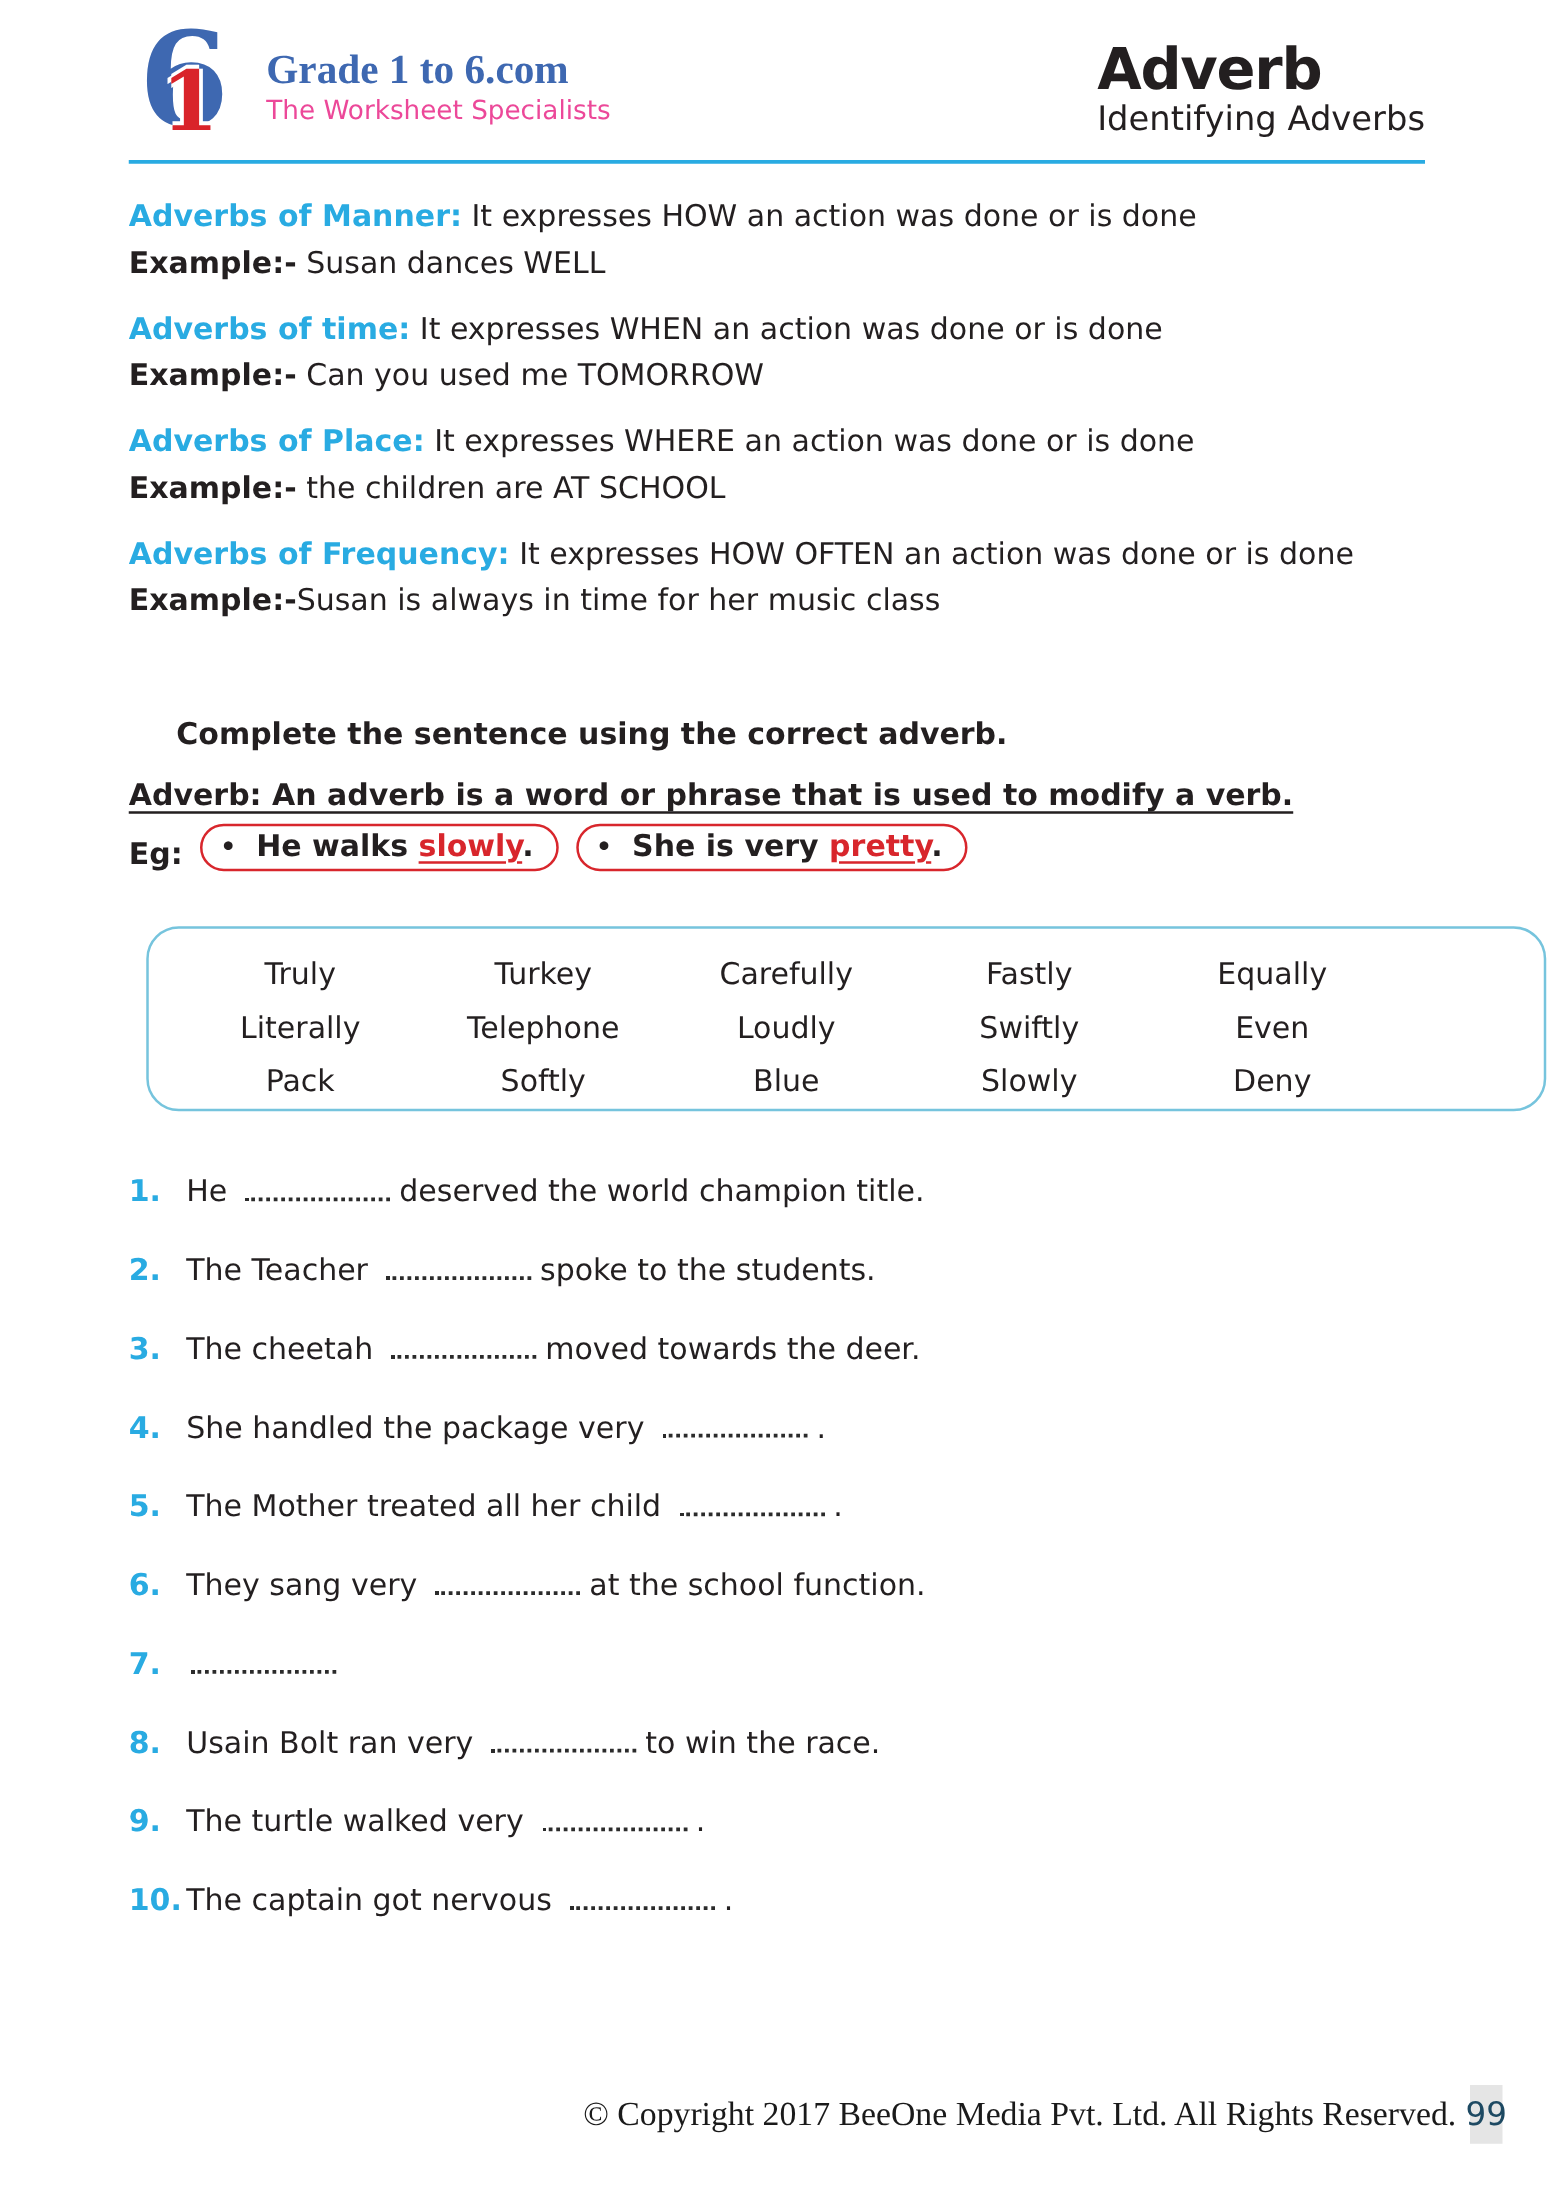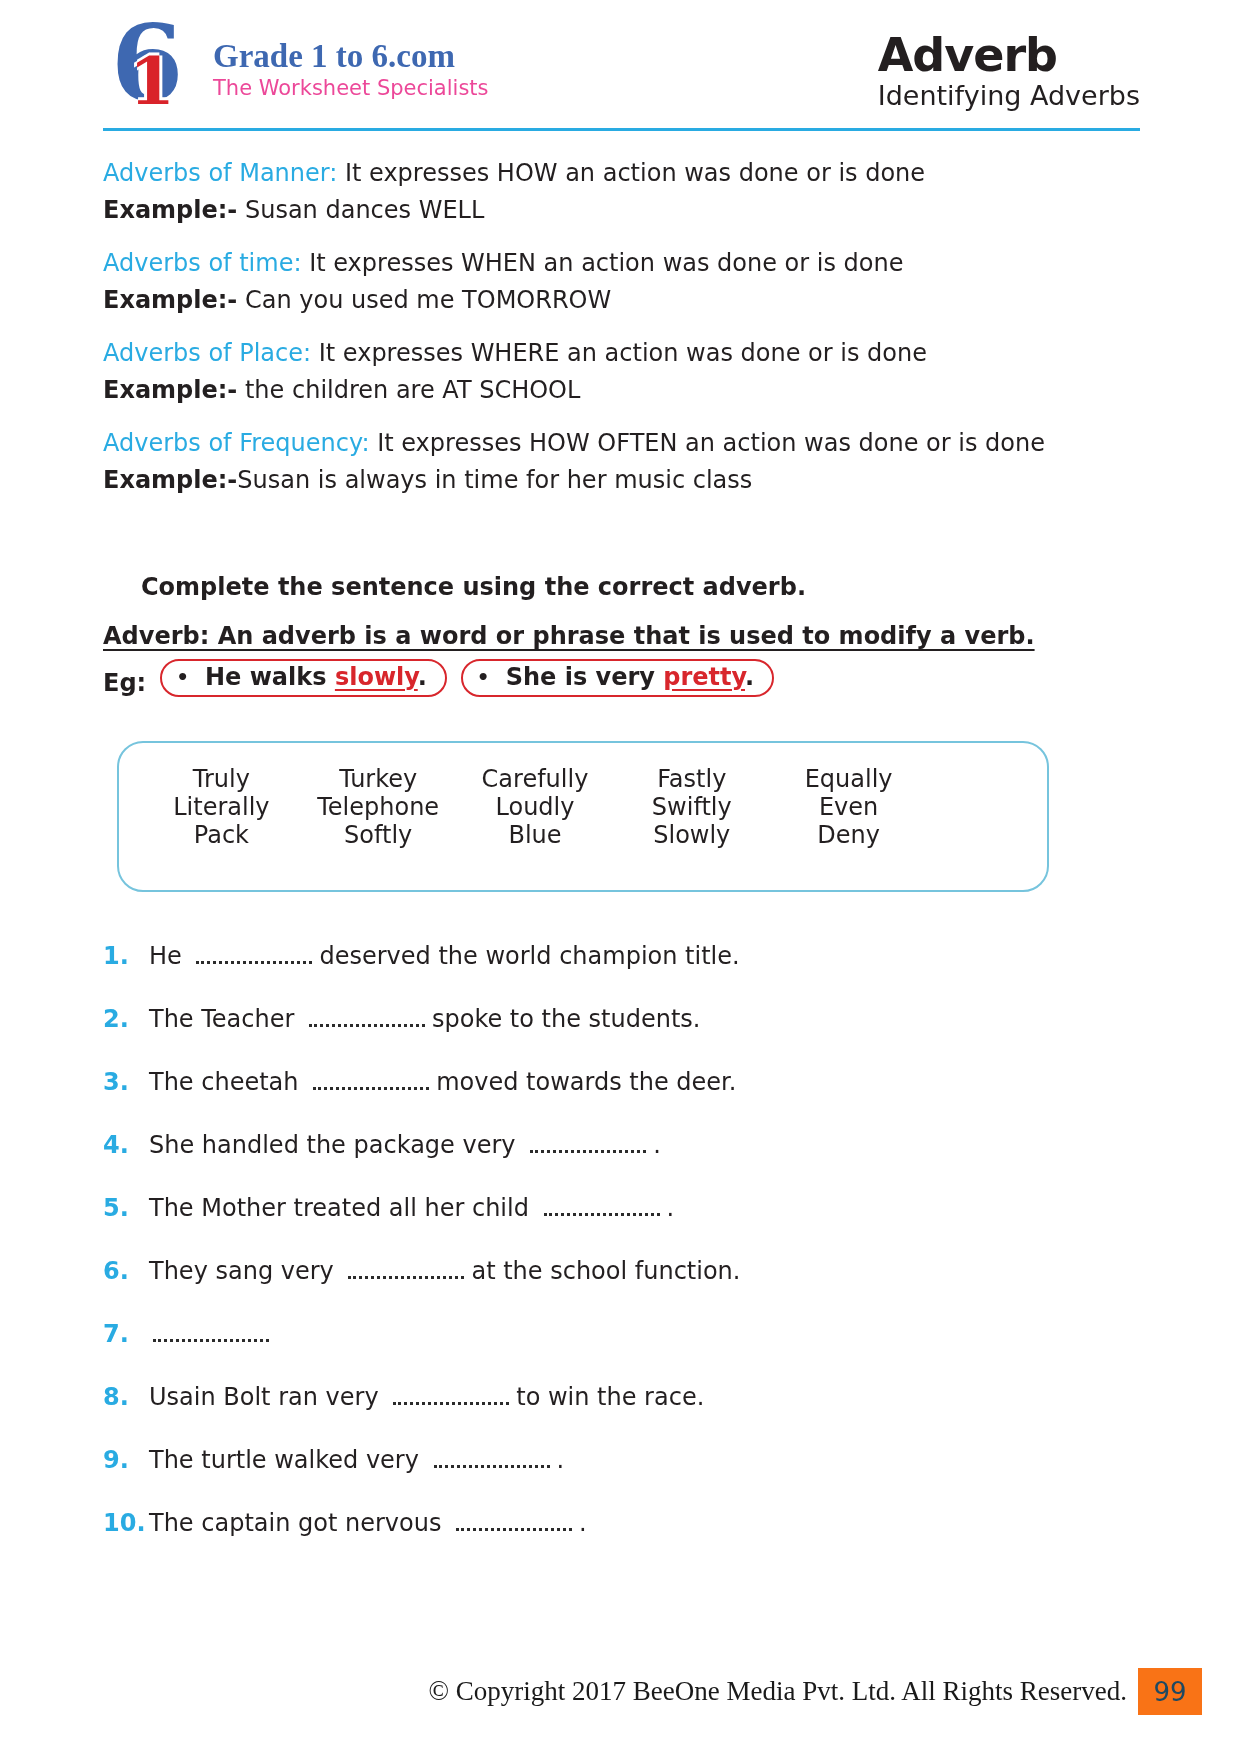--- a/index.html
+++ b/index.html
@@ -32,43 +32,43 @@
   }
   .tagline{font-size:21px;line-height:28px;color:#ec4899;}
   .head-right{padding-top:4px;}
   .doc-title{font-weight:bold;font-size:46px;line-height:50px;color:#231F20;letter-spacing:-1px;}
   .doc-subtitle{font-size:27px;line-height:32px;color:#231F20;}
   .divider{height:3px;background:#29ABE2;margin-top:6px;}
 
   
   .defs{margin-top:24px;font-size:24px;line-height:37px;}
   .def-block{margin-bottom:16px;}
-  .def-label{color:#29ABE2;font-weight:normal;margin-top:33px;}
+  .def-label{color:#29ABE2;font-weight:bold;margin-top:33px;}
   .example-label{font-weight:bold;}
   
   .task-line{margin-top:70px;font-size:24px;font-weight:bold;line-height:36px;margin-left:38px;}
   .adverb-def{
     margin-top:13px;font-size:24px;font-weight:bold;line-height:36px;
     text-decoration:underline;text-decoration-thickness:2px;text-underline-offset:5px;
   }
   .eg-row{margin-top:5px;display:flex;align-items:flex-end;gap:14px;font-size:24px;font-weight:bold;}
   .eg-label{flex:0 0 auto;}
   .pill{
     border:2px solid #D8262C;border-radius:20px;
     padding:2px 18px 4px 14px;display:flex;align-items:center;gap:16px;
   }
   .pill .bullet{font-size:20px;}
   .hl{color:#D8262C;text-decoration:underline;text-decoration-thickness:2px;text-underline-offset:4px;}
 
   
   .word-bank{
-    margin-top:44px;margin-left:14px;width:932px;box-sizing:border-box;
+    margin-top:44px;margin-left:14px;width:1120px;box-sizing:border-box;
     border:2px solid #76C4DD;border-radius:26px;
-    padding:22px 120px 41px 24px;
-    display:grid;grid-template-columns:repeat(5,1fr);
+    padding:22px 120px 8px 24px;
+    display:grid;grid-template-columns:repeat(5,1fr);row-gap:15px;
     font-size:24px;text-align:center;
   }
   .word-bank .word{white-space:nowrap;}
 
   
   .questions{margin-top:46px;}
   .q-row{display:flex;align-items:baseline;margin-bottom:27px;font-size:24px;line-height:36px;}
   .q-num{color:#29ABE2;font-weight:bold;flex:0 0 46px;}
   .q-text{white-space:pre-wrap;}
   .blank{
@@ -81,21 +81,21 @@
   
   .footer{
     position:absolute;top:1668px;right:37px;
     display:flex;align-items:center;gap:11px;
   }
   .copyright{
     font-family:"Liberation Serif","DejaVu Serif",serif;
     font-size:27px;color:#1a1a1a;
   }
   .page-badge{
-    width:64px;height:47px;background:#f97316;color:#1D4962;
+    width:26px;height:47px;background:#e5e5e5;color:#1D4962;
     display:flex;align-items:center;justify-content:center;
     font-size:26px;
   }
 </style>
 </head>
 <body>
 
 <div class="page">
 
   <div class="header">

